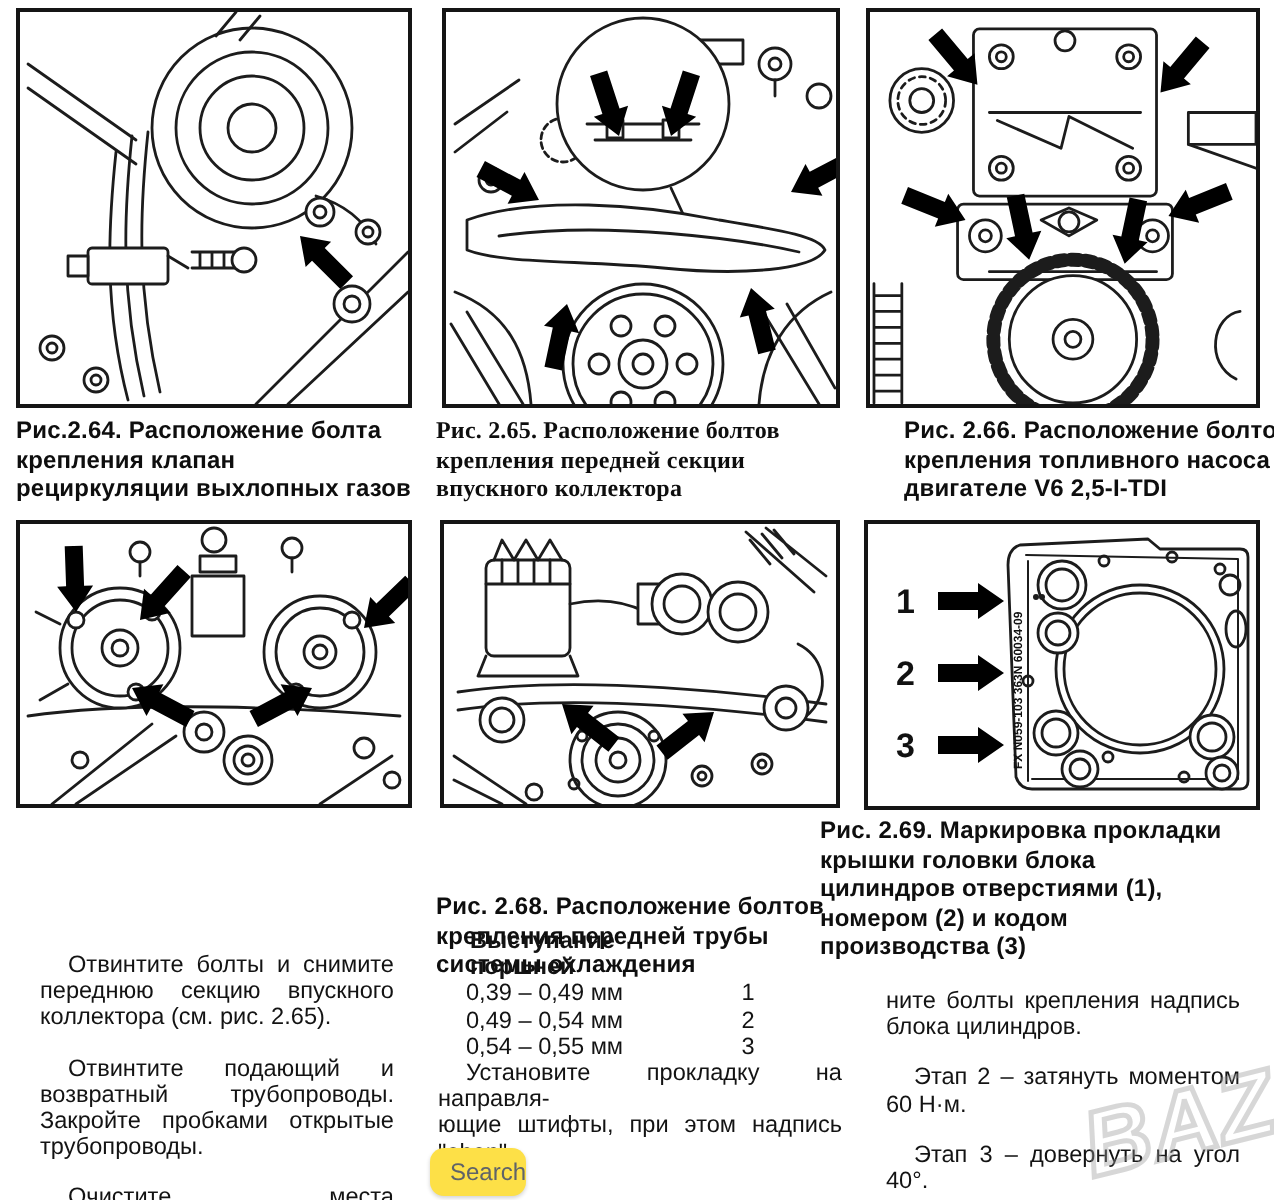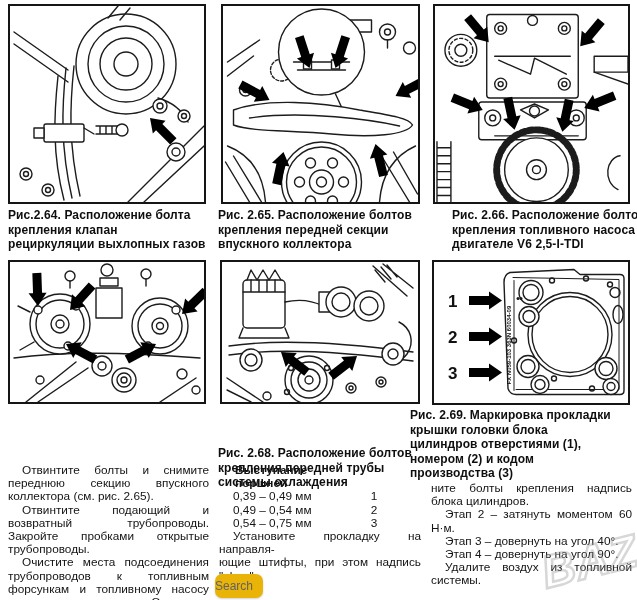--- a/index.html
+++ b/index.html
@@ -10,36 +10,36 @@
   }
   .panel{position:absolute;border:2px solid #151515;background:#fff;box-sizing:border-box;}
   .panel svg{display:block;width:100%;height:100%;}
   .caption{
     position:absolute;font-weight:bold;font-size:12px;line-height:14.5px;
     text-align:left;color:#0e0e0e;letter-spacing:.1px;
   }
   .col{
     position:absolute;font-size:11.8px;line-height:13.2px;text-align:justify;color:#131313;
   }
-  .col p{margin:0;text-indent:14px;}
+  .col p{margin:12px;text-indent:14px;}
   .col p.noindent{text-indent:0;}
   .line{margin:0;}
   .line.ind{text-indent:14px;}
   .thead{display:flex;font-weight:bold;}
   .thead .h1{flex:0 0 108px;padding-left:16px;box-sizing:border-box;width:108px;}
   .thead .h1 span, .thead .h2 span{display:block;width:86px;text-align:left;}
   .thead .h2{flex:1;}
   .trow{display:flex;}
   .trow .c1{flex:0 0 108px;padding-left:14px;box-sizing:border-box;white-space:nowrap;}
   .trow .c2{flex:1;text-align:center;}
   .search-btn{
     position:absolute;left:215px;top:574px;width:48px;height:24px;
-    background:#eab308;border:none;border-radius:7px;color:#5f6368;
+    background:#fde047;border:none;border-radius:7px;color:#5f6368;
     font-family:"Liberation Sans",sans-serif;font-size:12px;line-height:24px;
-    box-shadow:0 1px 2px rgba(0,0,0,.18);cursor:pointer;padding:0;text-align:left;
+    box-shadow:0 1px 2px rgba(0,0,0,.18);cursor:pointer;padding:0;text-align:right;
   }
   .watermark{
     position:absolute;left:540px;top:526px;transform:rotate(-14deg);
     font-family:"Liberation Sans",sans-serif;font-style:italic;font-weight:900;
     font-size:46px;letter-spacing:1px;color:rgba(255,255,255,0.03);
     -webkit-text-stroke:2.5px rgba(150,150,150,0.38);pointer-events:none;white-space:nowrap;
   }
   .g{fill:none;stroke:#1c1c1c;stroke-width:1.4;stroke-linecap:round;stroke-linejoin:round;}
   .w{fill:#ffffff;}
   .gl{fill:none;stroke:#1c1c1c;stroke-width:1;}
@@ -166,21 +166,21 @@
       <use href="#arr" transform="translate(54,36) rotate(50)"></use>
       <use href="#arr" transform="translate(146,40) rotate(130)"></use>
       <use href="#arr" transform="translate(48,104) rotate(22)"></use>
       <use href="#arr" transform="translate(150,102) rotate(158)"></use>
       <use href="#arr" transform="translate(80,124) rotate(78)"></use>
       <use href="#arr" transform="translate(128,126) rotate(102)"></use>
     </svg>
   </figure>
 
   <figcaption class="caption" style="left:8px;top:208px;width:198px;">Рис.2.64. Расположение болта крепления клапан рециркуляции выхлопных газов</figcaption>
-  <figcaption class="caption" style="left:218px;top:208px;width:202px;">Рис. 2.65. Расположение болтов крепления передней секции впускного коллектора</figcaption>
+  <figcaption class="caption" style="left:218px;top:208px;width:202px;font-family:Liberation Serif, serif;">Рис. 2.65. Расположение болтов крепления передней секции впускного коллектора</figcaption>
   <figcaption class="caption" style="left:452px;top:208px;width:202px;">Рис. 2.66. Расположение болтов крепления топливного насоса на двигателе V6 2,5-I-TDI</figcaption>
 
   <figure class="panel" style="left:8px;top:260px;width:198px;height:144px;margin:0;">
     <svg viewBox="0 0 194 140">
       <g class="g">
         <path d="M4,96 C60,88 140,92 190,96"></path>
         <circle cx="50" cy="62" r="30" class="w"></circle>
           <circle cx="50" cy="62" r="24"></circle>
         <circle cx="50" cy="62" r="9" class="w"></circle>
           <circle cx="50" cy="62" r="4"></circle>
@@ -315,21 +315,21 @@
     </div>
     <div class="trow">
       <div class="c1">0,39 – 0,49 мм</div>
       <div class="c2">1</div>
     </div>
     <div class="trow">
       <div class="c1">0,49 – 0,54 мм</div>
       <div class="c2">2</div>
     </div>
     <div class="trow">
-      <div class="c1">0,54 – 0,75 мм</div>
+      <div class="c1">0,54 – 0,55 мм</div>
       <div class="c2">3</div>
     </div>
     <div class="line ind">Установите прокладку на направля-</div>
     <div class="line">ющие штифты, при этом надпись "oben"</div>
   </div>
 
   <div class="col" style="left:431px;top:482px;width:201px;">
     <p class="noindent">ните болты крепления надпись блока цилиндров.</p>
     <p>Этап 2 – затянуть моментом 60 Н·м.</p>
     <p>Этап 3 – довернуть на угол 40°.</p>

